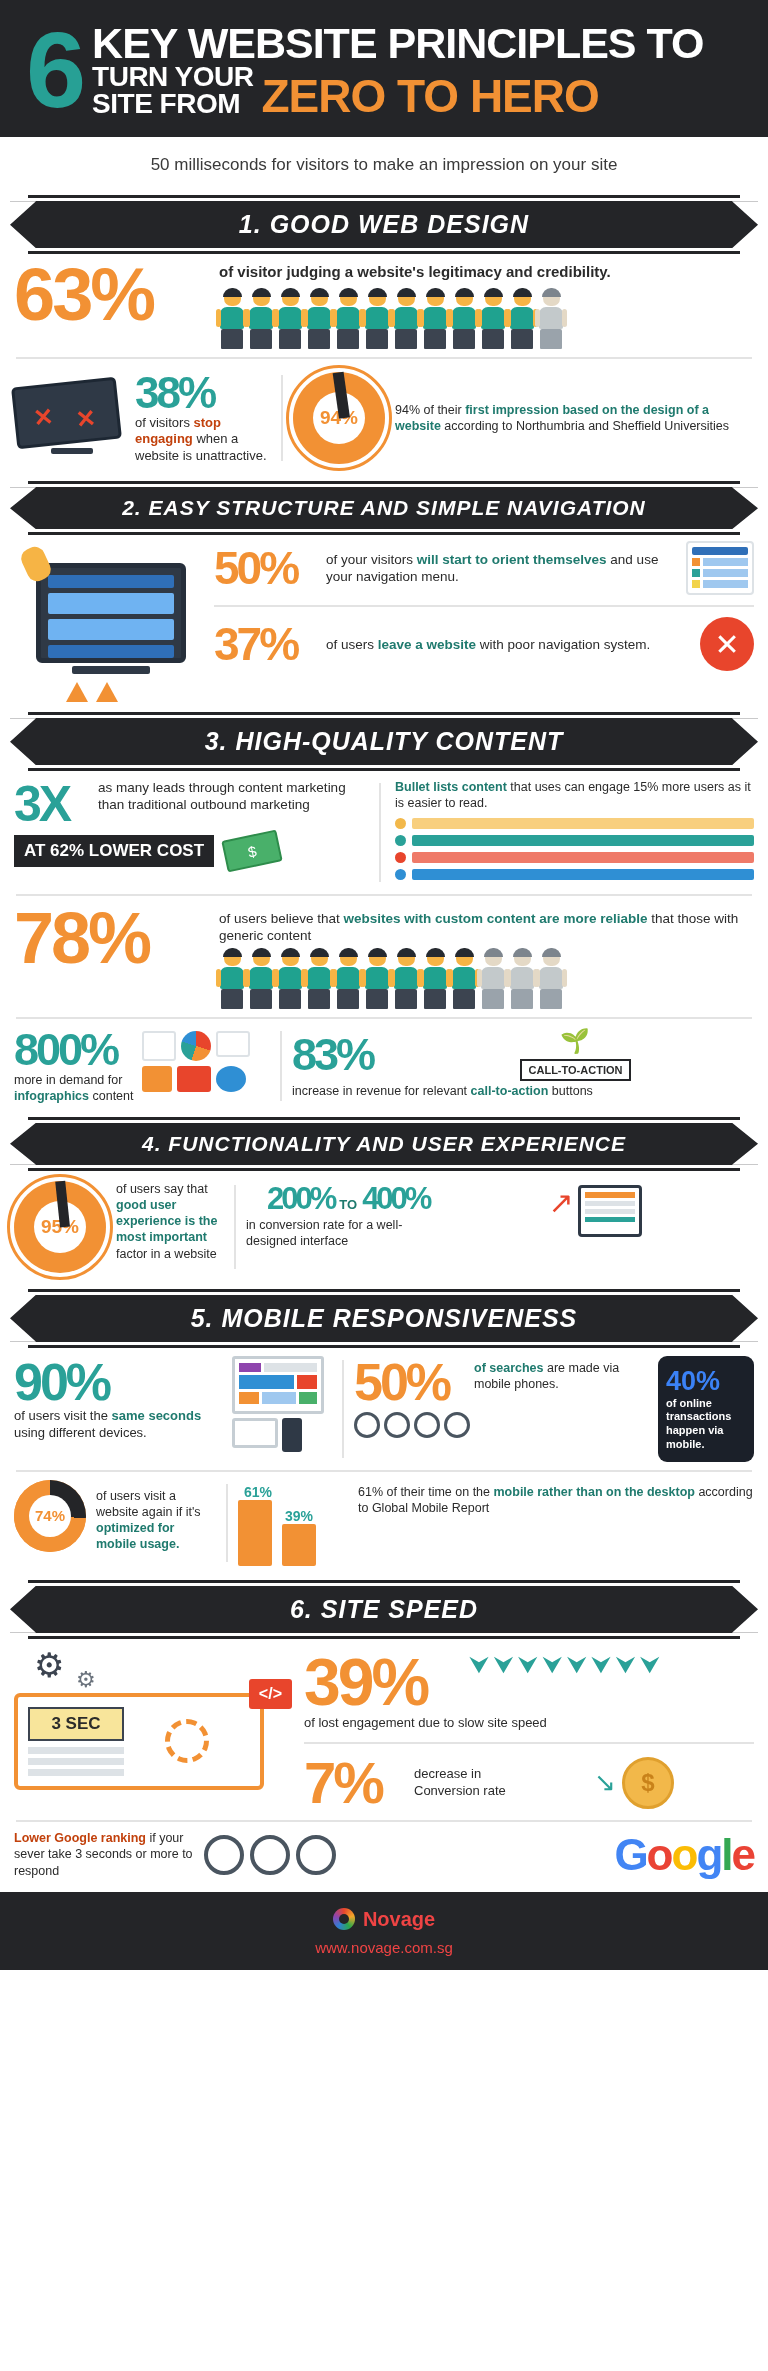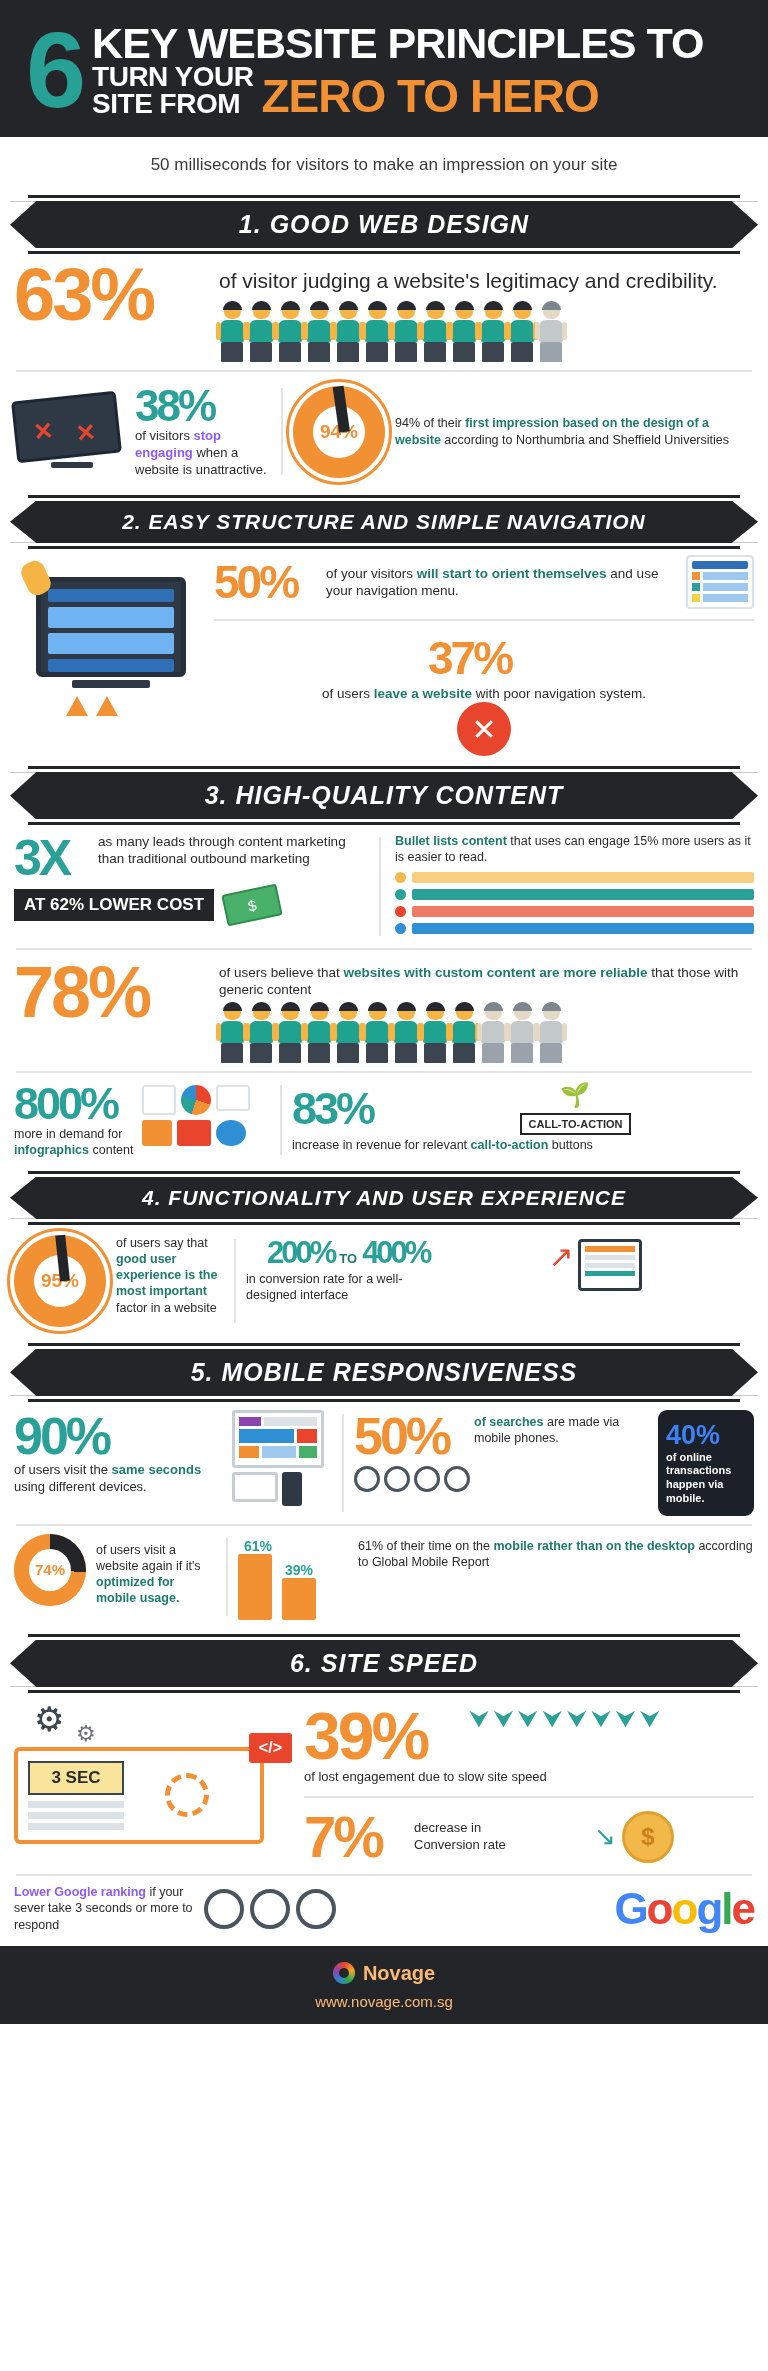--- a/index.html
+++ b/index.html
@@ -33,21 +33,21 @@
     content:""; position:absolute; top:0; bottom:0; width:26px; background:#fff;
   }
   .banner::before { left:0; clip-path: polygon(0 0, 100% 0, 0 50%, 100% 100%, 0 100%); }
   .banner::after  { right:0; clip-path: polygon(100% 0, 0 0, 100% 50%, 0 100%, 100% 100%); }
 
   
   .row { display:flex; }
   .pct-orange { color:#f29134; font-weight:bold; letter-spacing:-3px; }
   .pct-teal   { color:#2aa198; font-weight:bold; letter-spacing:-3px; }
   .b-teal { color:#1f7a6e; font-weight:bold; }
-  .b-dark { font-weight:bold; color:#8b5cf6; }
+  .b-dark { font-weight:bold; color:#c2410c; }
   .hr { height:2px; background:#e3e3e3; margin:8px 16px; }
   .vr { width:2px; background:#e3e3e3; align-self:stretch; margin:4px 10px; }
 
   
   .people { display:flex; gap:3px; align-items:flex-end; }
   .person { width:26px; }
   .p-head { width:17px; height:16px; border-radius:50% 50% 45% 45%; background:#f6b445; margin:0 auto; position:relative; }
   .p-hair { position:absolute; top:-2px; left:-1px; width:19px; height:9px; border-radius:10px 10px 0 0; background:#262a30; }
   .p-body { width:24px; height:22px; background:#1fa28f; border-radius:7px 7px 2px 2px; margin:1px auto 0; position:relative;}
   .p-body::before, .p-body::after { content:""; position:absolute; top:2px; width:5px; height:18px; background:#f6b445; border-radius:3px;}
@@ -69,21 +69,21 @@
   .ill { position:relative; }
   .txt { font-size:14.5px; line-height:1.28; }
   .txt-sm { font-size:12.5px; line-height:1.3; }
 
   
   .bl-row { display:flex; align-items:center; gap:6px; margin-bottom:6px; }
   .bl-dot { width:11px; height:11px; border-radius:50%; }
   .bl-bar { height:11px; border-radius:2px; flex:1; }
 
   
-  .footer { background:#242528; color:#fdba74; text-align:center; padding:16px 0 14px; }
+  .footer { background:#242528; color:#ef4444; text-align:center; padding:16px 0 14px; }
   .f-brand { display:flex; align-items:center; justify-content:center; gap:8px; font-size:20px; font-weight:bold; }
   .f-logo { width:22px; height:22px; border-radius:50%;
             background:conic-gradient(#e8452c,#f4a72a,#2aa84a,#2f7fd4,#8e44ad,#e8452c);
             position:relative; }
   .f-logo::after{ content:""; position:absolute; inset:6px; background:#242528; border-radius:50%; }
   .f-url { font-size:15px; margin-top:8px; }
 
   .mini-mon { background:#2f3946; border:3px solid #1d2733; border-radius:5px; }
 </style>
 </head>
@@ -109,21 +109,21 @@
 
   <div class="banner-wrap">
     <div class="banner-line"></div>
     <div class="banner">1. GOOD WEB DESIGN</div>
     <div class="banner-line"></div>
   </div>
 
   <div class="row" style="align-items:flex-start; padding:8px 14px 0;">
     <div class="pct-orange" style="font-size:74px; line-height:0.9; width:205px;">63%</div>
     <div style="flex:1;">
-      <div class="txt" style="font-size:21px; margin-top:6px;">of visitor judging a website's legitimacy and credibility.</div>
+      <div class="txt" style="font-size:15px; font-weight:bold;">of visitor judging a website's legitimacy and credibility.</div>
       <div class="people" style="margin-top:8px;">
         <div class="person">
             <div class="p-head">
               <div class="p-hair"></div>
             </div>
             <div class="p-body"></div>
             <div class="p-legs"></div>
           </div>
         <div class="person">
             <div class="p-head">
@@ -273,21 +273,21 @@
               <div style="width:8px;height:8px;background:#2aa198;"></div>
               <div style="flex:1;height:8px;background:#9fc8ef;"></div>
             </div>
           <div style="display:flex;gap:3px;">
               <div style="width:8px;height:8px;background:#f2d34a;"></div>
               <div style="flex:1;height:8px;background:#9fc8ef;"></div>
             </div>
         </div>
       </div>
       <div class="hr" style="margin:10px 0;"></div>
-      <div class="row" style="align-items:center;flex-direction:column;">
+      <div class="row" style="align-items:center;">
         <div class="pct-orange" style="font-size:46px; width:112px;">37%</div>
         <div class="txt" style="flex:1; font-size:13.5px;">
           <span>of users </span><span class="b-teal">leave a website</span><span> with poor navigation system.</span>
         </div>
         <div style="width:54px;height:54px;border-radius:50%;background:#e8452c;color:#fff;font-size:30px;display:flex;align-items:center;justify-content:center;">✕</div>
       </div>
     </div>
   </div>
 
   <div class="banner-wrap" style="margin-top:10px;">

